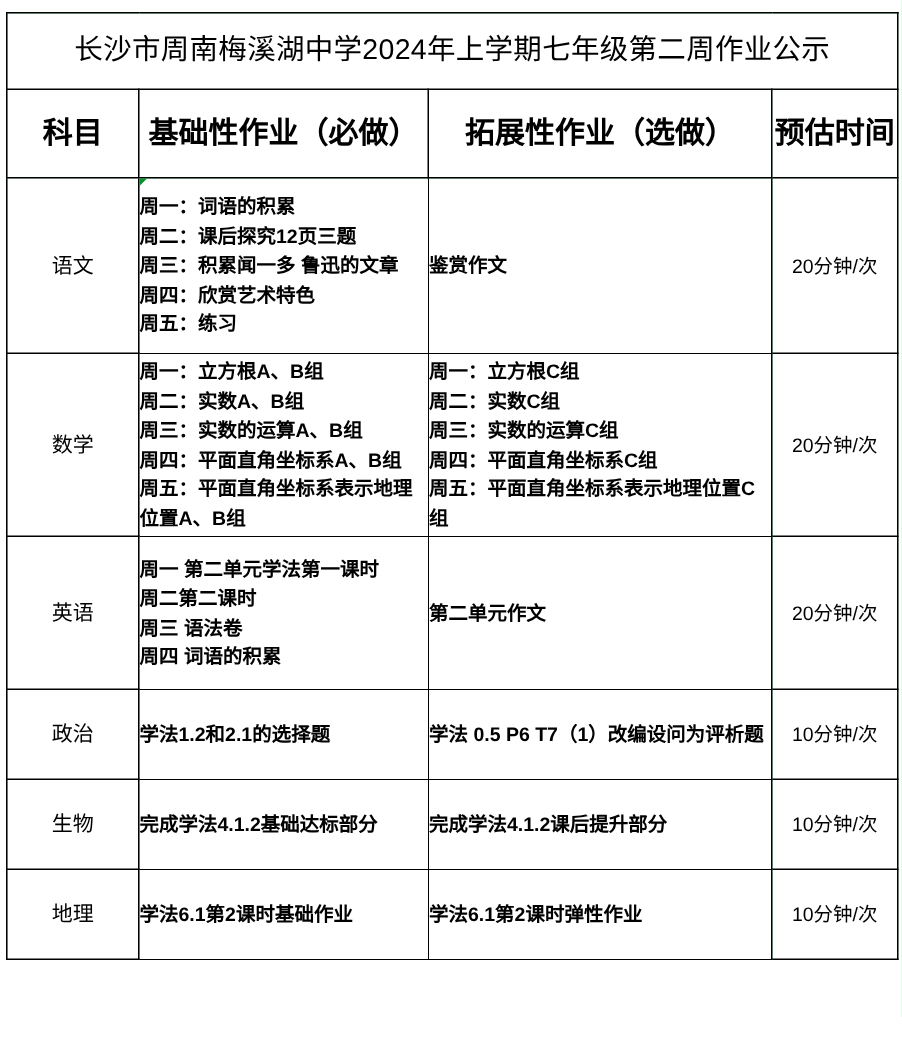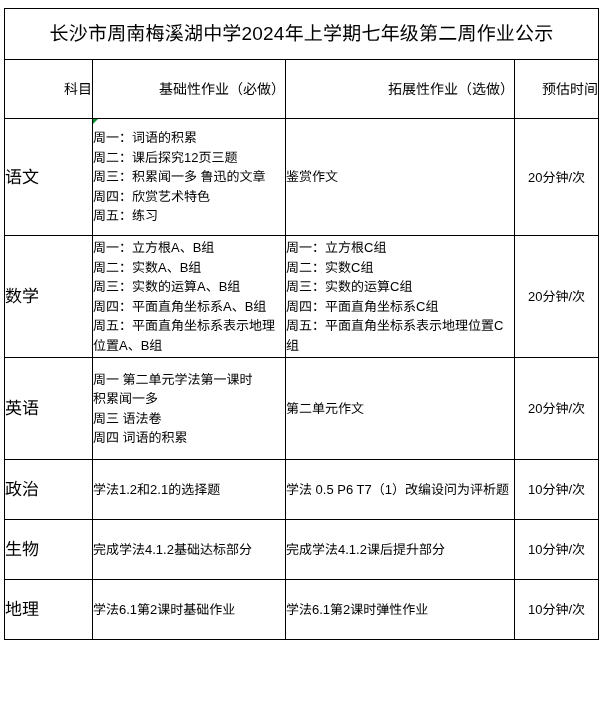--- a/index.html
+++ b/index.html
@@ -44,40 +44,41 @@
     text-align: center;
     font-size: 19px;
     line-height: 24px;
     letter-spacing: 0.2px;
     white-space: nowrap;
   }
 
   
   .head-cell {
     height: 58px;
-    text-align: right;
-    font-weight: normal;
+    text-align: center;
+    font-weight: bold;
+    font-size: 20px;
+    line-height: 18px;
+  }
+
+  
+  .subject-cell {
+    text-align: center;
     font-size: 14px;
-    line-height: 18px;
-  }
-
-  
-  .subject-cell {
-    text-align: left;
-    font-size: 17px;
     line-height: 19px;
   }
 
   .work-cell {
     text-align: left;
     font-size: 13px;
     line-height: 19.5px;
     padding: 0 3px 0 4px;
     word-break: break-all;
     position: relative;
+    font-weight: bold;
   }
 
   .time-cell {
     text-align: center;
     font-size: 13px;
     line-height: 19px;
     white-space: nowrap;
   }
 
   .work-cell .line { display: block; }
@@ -159,21 +160,21 @@
             <span class="line">周三：实数的运算C组</span>
             <span class="line">周四：平面直角坐标系C组</span>
             <span class="line">周五：平面直角坐标系表示地理位置C组</span>
           </td>
         <td class="time-cell">20分钟/次</td>
       </tr>
       <tr class="r-english">
         <td class="subject-cell">英语</td>
         <td class="work-cell">
             <span class="line">周一 第二单元学法第一课时</span>
-            <span class="line">积累闻一多</span>
+            <span class="line">周二第二课时</span>
             <span class="line">周三 语法卷</span>
             <span class="line">周四 词语的积累</span>
           </td>
         <td class="work-cell">
             <span class="line">第二单元作文</span>
           </td>
         <td class="time-cell">20分钟/次</td>
       </tr>
       <tr class="r-politics">
         <td class="subject-cell">政治</td>

